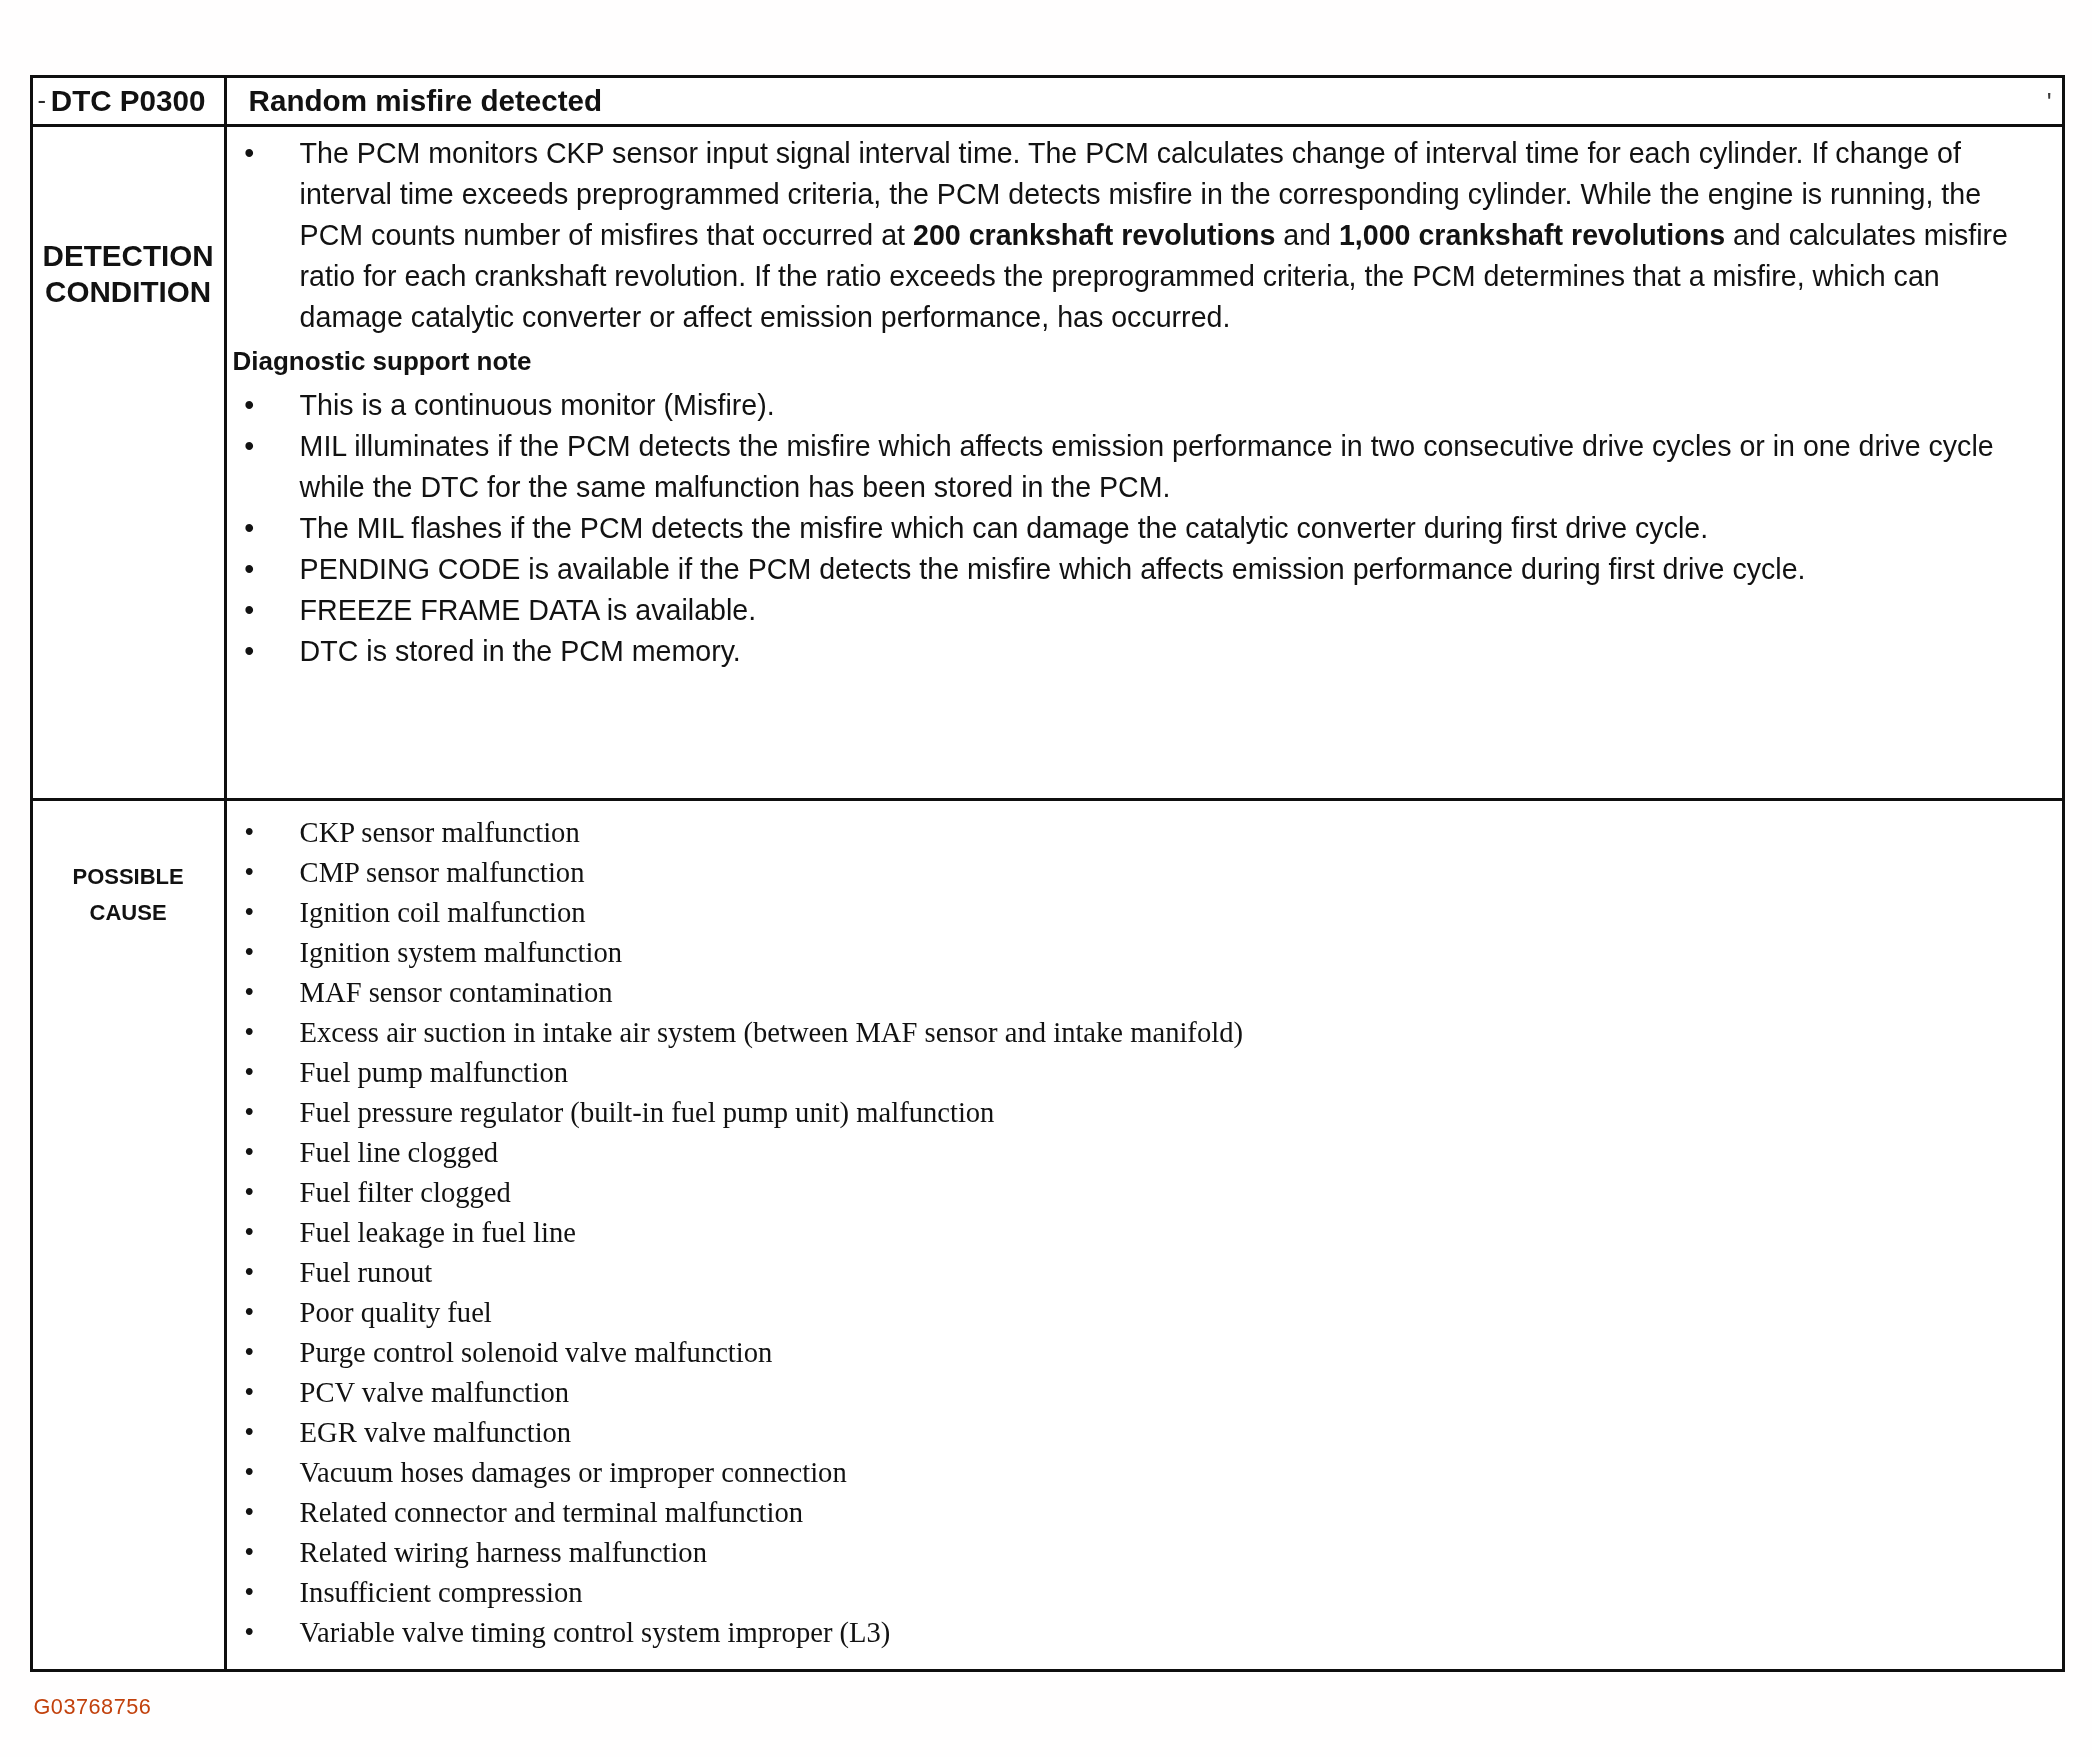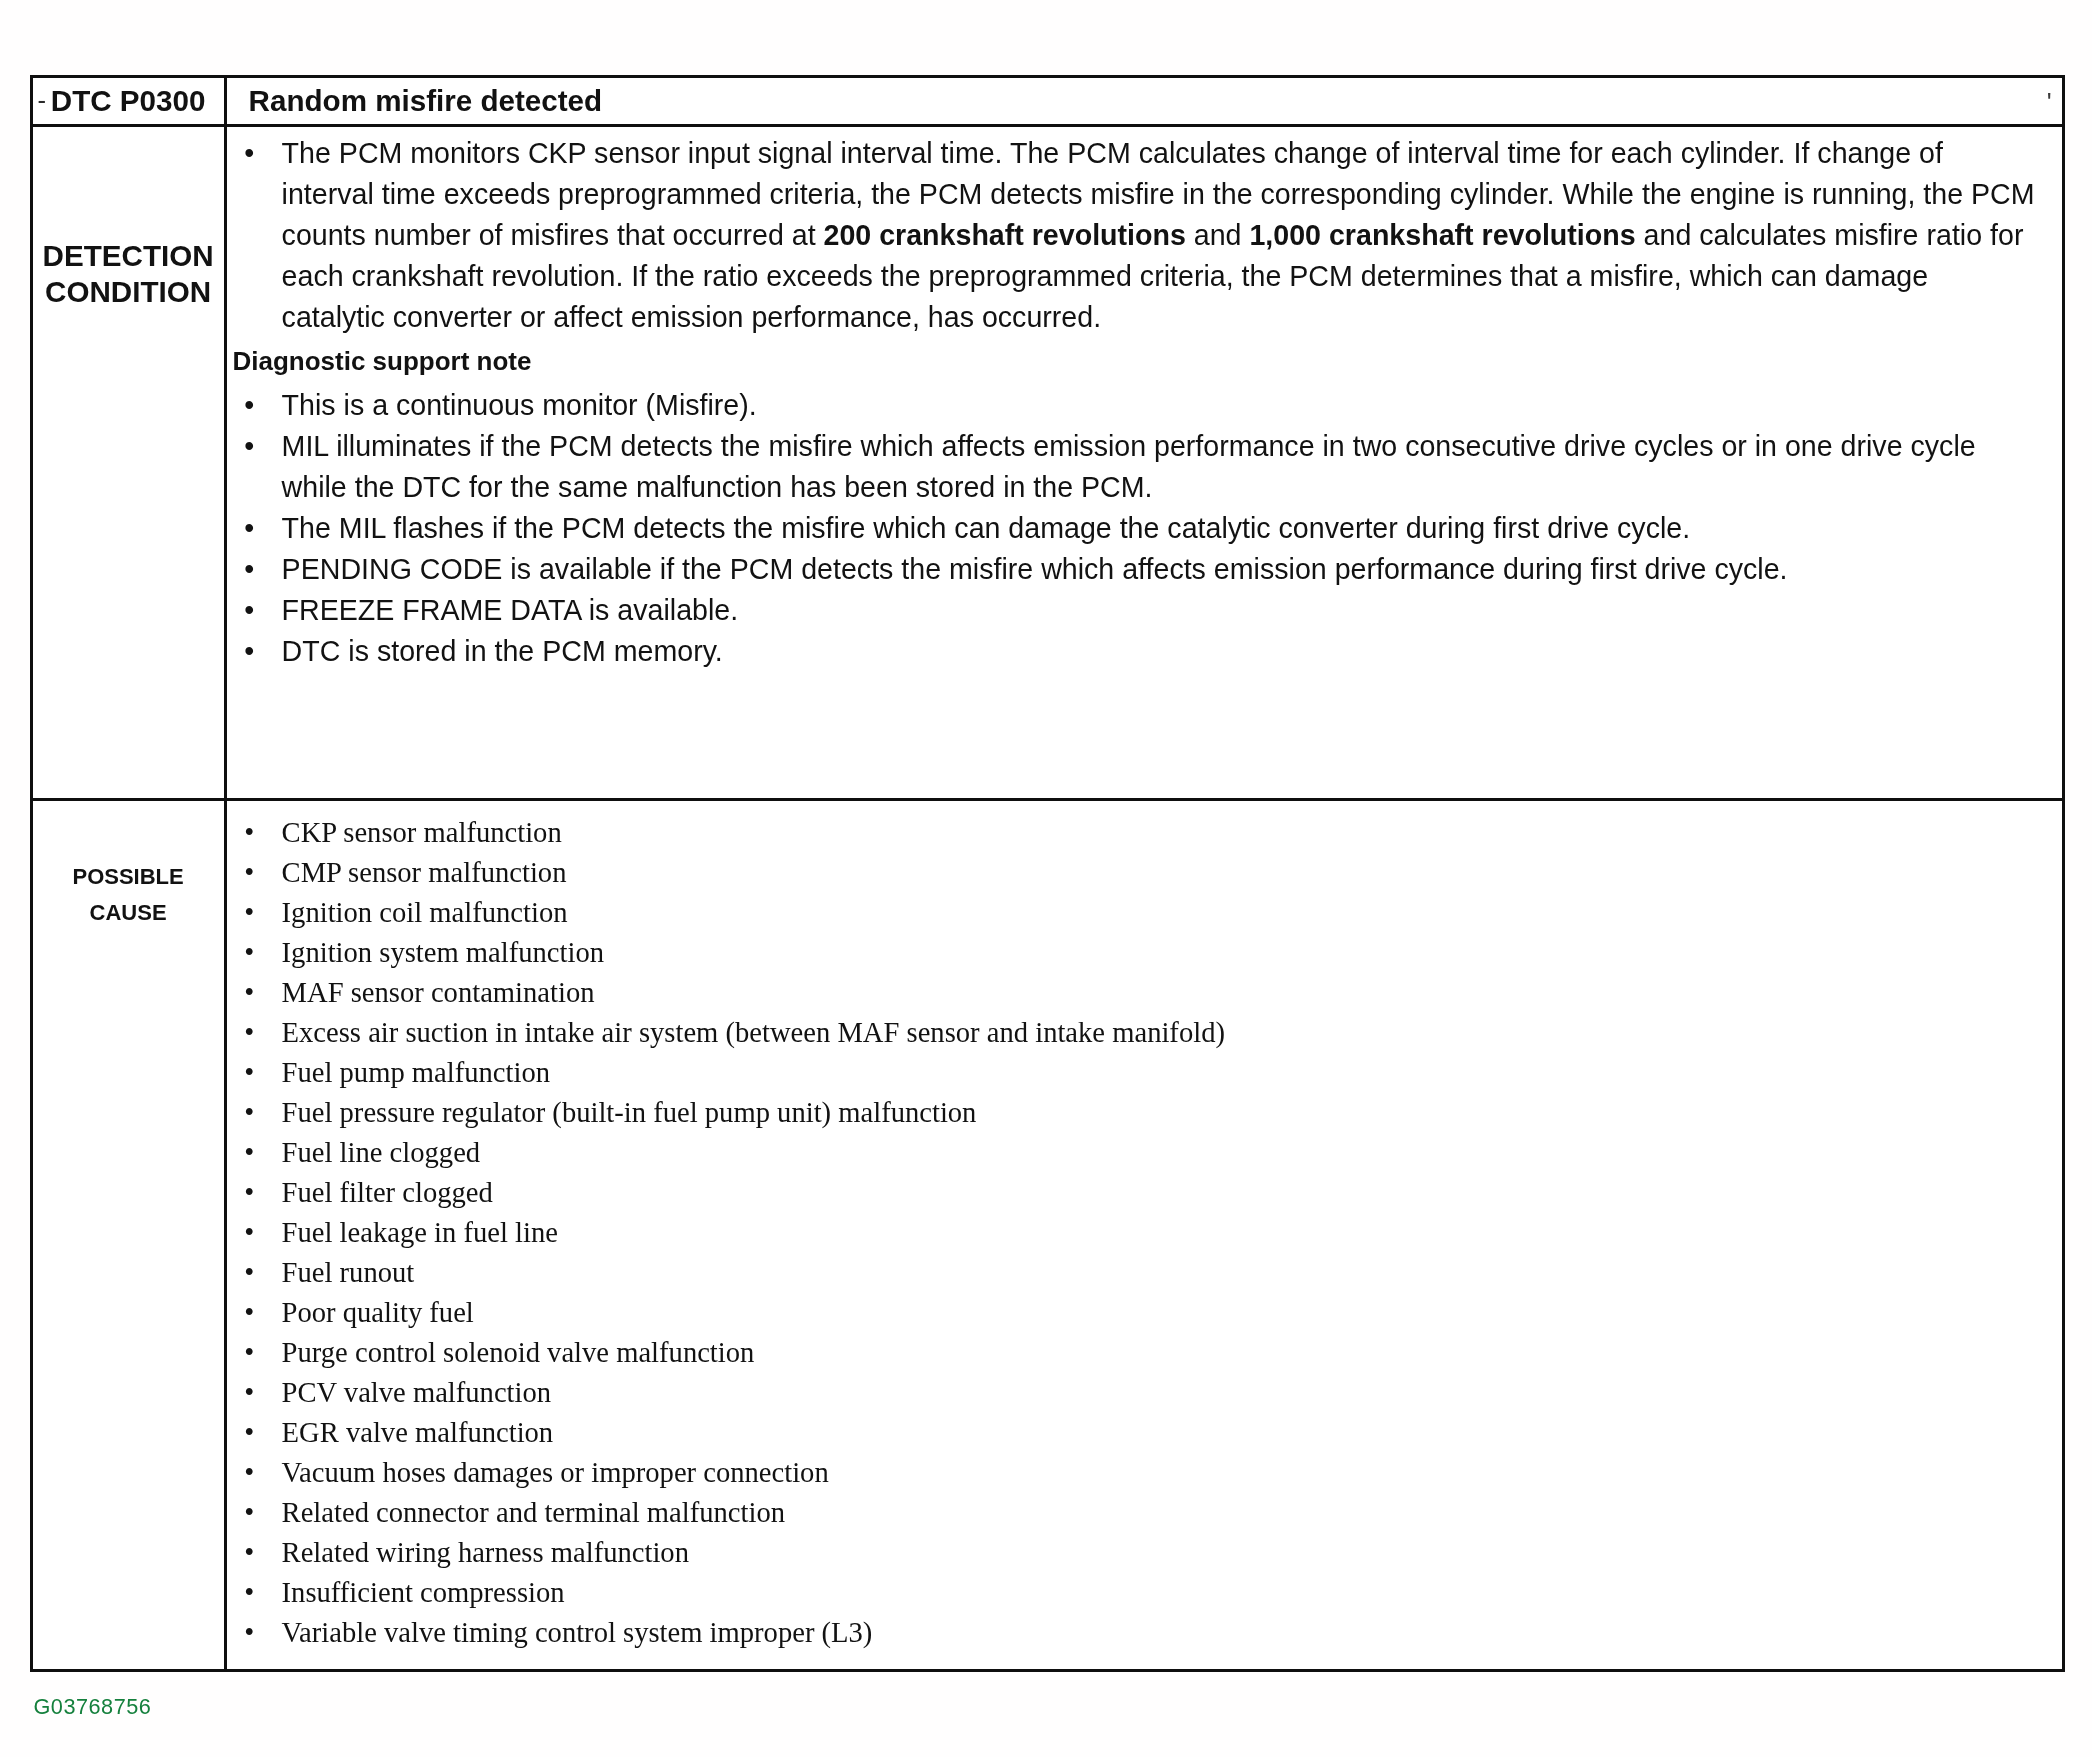--- a/index.html
+++ b/index.html
@@ -76,21 +76,21 @@
     font-size: 22px;
     line-height: 36px;
   }
 
   .detect-row .cell-content { padding: 5.9px 25.6px 9.9px 0; }
   .cause-row  .cell-content { padding: 11.8px 25.6px 9.9px 0; font-family: Liberation Serif, serif; }
 
   ul.bullets { margin: 0; padding: 0; list-style: none; }
   ul.bullets li {
     position: relative;
-    padding-left: 55px;
+    padding-left: 73px;
     font-size: 28.6px;
     line-height: 41px;
   }
   ul.bullets li::before {
     content: "\2022";
     position: absolute;
     left: 17.7px;
     top: 0;
   }
   .cause-row ul.bullets li { line-height: 40px; }
@@ -99,21 +99,21 @@
     font-size: 26px;
     font-weight: bold;
     line-height: 47px;
     padding-left: 5.9px;
   }
 
   .figure-id {
     margin: 21.7px 0 0 3.9px;
     font-size: 21.7px;
     letter-spacing: 0.5px;
-    color: #15803d;
+    color: #c2410c;
   }
 </style>
 </head>
 <body>
 
 <div class="page">
 
   <div class="dtc-table">
 
     <div class="trow first header-row">

